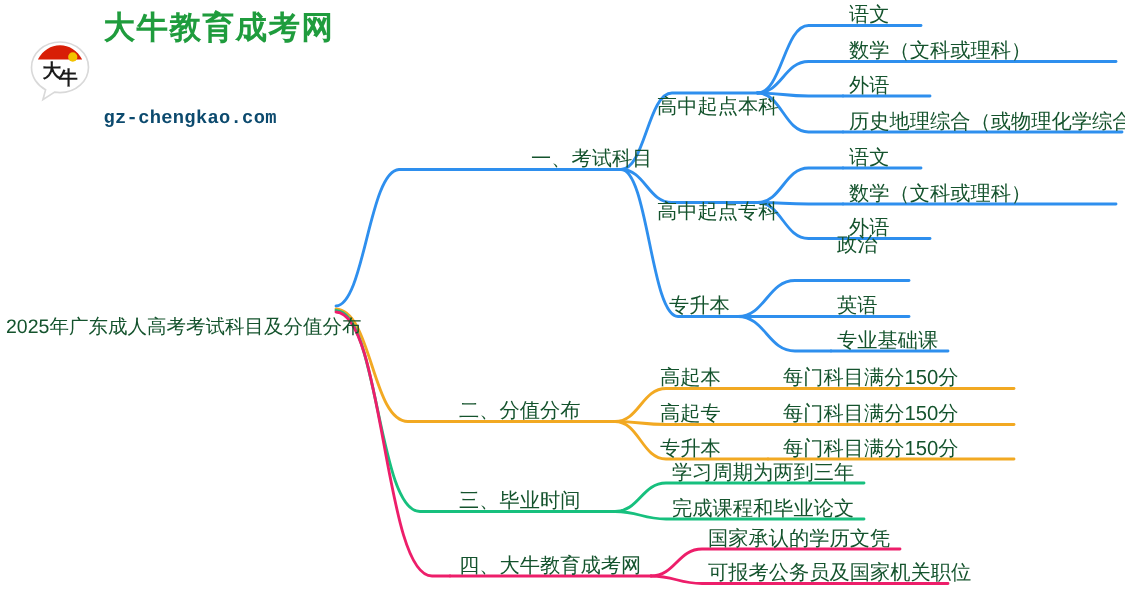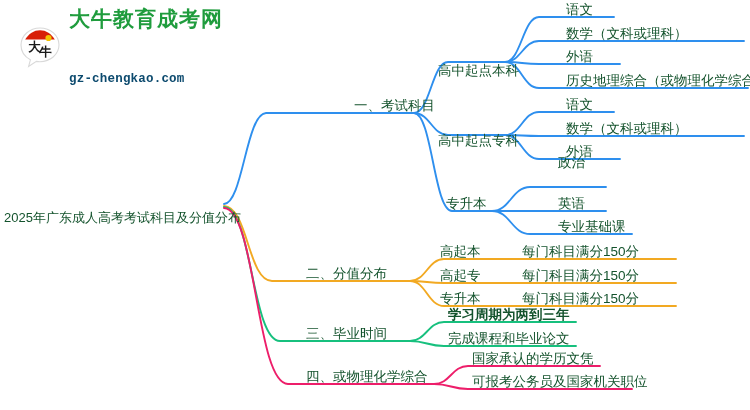--- a/index.html
+++ b/index.html
@@ -121,21 +121,21 @@
     <div class="logo-title">大牛教育成考网</div>
     <div class="logo-sub">gz-chengkao.com</div>
   </div>
 </div>
 
 <div class="node root" style="left:4px;top:199px;">2025年广东成人高考考试科目及分值分布</div>
 
 <div class="node lvl1" style="left:306px;top:99px;margin-left:48px;">一、考试科目</div>
 <div class="node lvl1" style="left:306px;top:267px;">二、分值分布</div>
 <div class="node lvl1" style="left:306px;top:327px;">三、毕业时间</div>
-<div class="node lvl1" style="left:306px;top:370px;">四、或物理化学综合</div>
+<div class="node lvl1" style="left:306px;top:370px;">四、大牛教育成考网</div>
 
 <div class="node lvl2" style="left:438px;top:48px;margin-top:16px;">高中起点本科</div>
 <div class="node lvl2" style="left:438px;top:134px;">高中起点专科</div>
 <div class="node lvl2" style="left:446px;top:197px;">专升本</div>
 
 <div class="node leaf" style="left:566px;top:3px;">语文</div>
 <div class="node leaf" style="left:566px;top:27px;">数学（文科或理科）</div>
 <div class="node leaf" style="left:566px;top:50px;">外语</div>
 <div class="node leaf" style="left:566px;top:74px;">历史地理综合（或物理化学综合）</div>
 
@@ -149,17 +149,17 @@
 
 <div class="node lvl2" style="left:440px;top:245px;">高起本</div>
 <div class="node leaf" style="left:522px;top:245px;">每门科目满分150分</div>
 
 <div class="node lvl2" style="left:440px;top:269px;text-align:right;">高起专</div>
 <div class="node leaf" style="left:522px;top:269px;">每门科目满分150分</div>
 
 <div class="node lvl2" style="left:440px;top:292px;">专升本</div>
 <div class="node leaf" style="left:522px;top:292px;">每门科目满分150分</div>
 
-<div class="node leaf" style="left:448px;top:308px;font-weight:bold;">学习周期为两到三年</div>
+<div class="node leaf" style="left:448px;top:308px;">学习周期为两到三年</div>
 <div class="node leaf" style="left:448px;top:332px;">完成课程和毕业论文</div>
 
 <div class="node leaf" style="left:472px;top:352px;">国家承认的学历文凭</div>
 <div class="node leaf" style="left:472px;top:375px;">可报考公务员及国家机关职位</div>
 
 </body></html>

